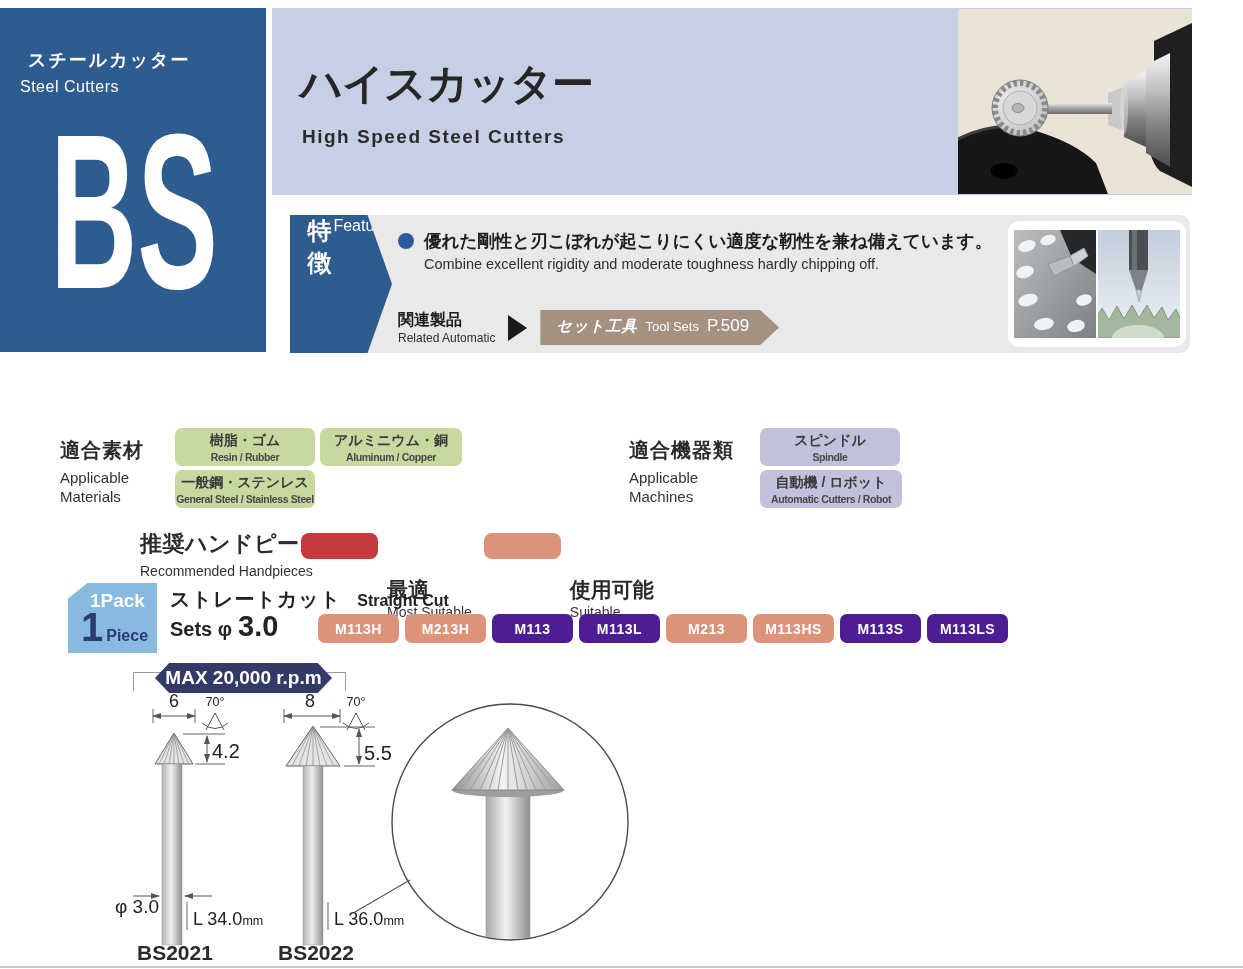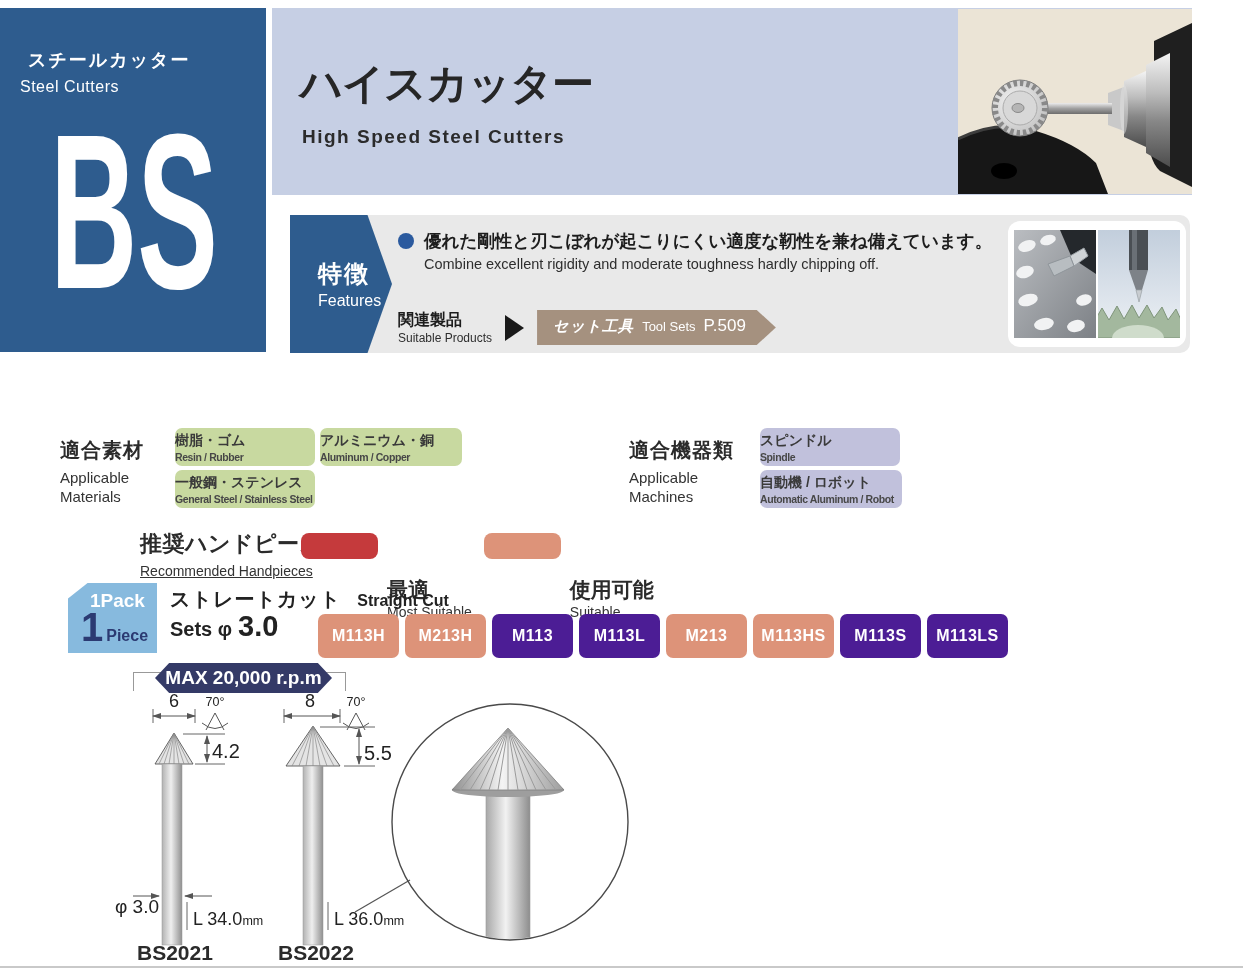--- a/index.html
+++ b/index.html
@@ -14,21 +14,21 @@
 
   .banner { position:absolute; left:272px; top:8px; width:920px; height:187px; background:#c6cfe4; }
   .banner-title-ja { position:absolute; left:28px; top:48px; font-size:42px; font-weight:bold; color:#262626; letter-spacing:-1px; }
   .banner-title-en { position:absolute; left:30px; top:118px; font-size:19px; letter-spacing:1.5px; color:#2b2b2b; font-weight:bold; }
   .banner-photo { position:absolute; left:686px; top:1px; width:234px; height:185px; }
 
   
   .features { position:absolute; left:290px; top:215px; width:900px; height:138px; }
   .feat-panel { position:absolute; left:18px; top:0; width:882px; height:138px; background:#e9e9e9; border-radius:10px; z-index:1; }
   .feat-tab { position:absolute; left:0; top:0; width:102px; height:138px; background:#2e5c8e; z-index:2;
-              clip-path:polygon(0 0,76% 0,100% 50%,76% 100%,0 100%); display:flex; flex-direction:column; justify-content:center; padding-left:28px; }
+              clip-path:polygon(0 0,76% 0,100% 50%,76% 100%,0 100%); display:flex; flex-direction:row; justify-content:center; padding-left:22px; }
   .feat-tab-ja { color:#fff; font-size:24px; font-weight:bold; letter-spacing:2px; }
   .feat-tab-en { color:#fff; font-size:16px; margin-top:2px; }
   .feat-point { position:absolute; left:108px; top:14px; z-index:3; display:flex; gap:10px; }
   .bullet { width:16px; height:16px; border-radius:50%; background:#2b5a9e; margin-top:4px; flex:none; }
   .feat-point-ja { font-size:17.5px; color:#1d1d1d; font-weight:bold; white-space:nowrap; }
   .feat-point-en { font-size:14.5px; color:#2e2e2e; margin-top:3px; }
   .feat-related { position:absolute; left:108px; top:95px; z-index:3; display:flex; align-items:center; gap:13px; }
   .rel-ja { font-size:16px; font-weight:bold; color:#1d1d1d; }
   .rel-en { font-size:12px; color:#2e2e2e; }
   .tri-right { width:0; height:0; border-top:13px solid transparent; border-bottom:13px solid transparent; border-left:19px solid #1a1a1a; }
@@ -41,30 +41,30 @@
                  display:flex; align-items:center; justify-content:center; gap:2px; }
 
   
   .row-label-ja { font-size:20px; font-weight:bold; color:#2b2b2b; letter-spacing:1px; }
   .row-label-en { font-size:15px; color:#333; line-height:19px; margin-top:4px; }
   .materials-label { position:absolute; left:60px; top:437px; }
   .machines-label  { position:absolute; left:629px; top:437px; }
 
   .tags-green  { position:absolute; left:175px; top:428px; width:292px; display:flex; flex-wrap:wrap; gap:4px 5px; }
   .tags-purple { position:absolute; left:760px; top:428px; width:142px; display:flex; flex-direction:column; gap:4px; }
-  .tag { width:140px; height:38px; border-radius:7px; display:flex; flex-direction:column; align-items:flex-start; justify-content:center; }
+  .tag { width:140px; height:38px; border-radius:7px; display:flex; flex-direction:column; align-items:center; justify-content:center; }
   .tag:nth-child(2) { width:142px; }
   .tag-green  { background:#c8d9a0; }
   .tag-purple { background:#c1c1dc; width:140px; }
   .tag-ja { font-size:14px; font-weight:bold; color:#3a3a3a; white-space:nowrap; }
   .tag-en { font-size:10.5px; font-weight:bold; color:#474747; letter-spacing:-.4px; white-space:nowrap; margin-top:1px; }
 
   .handpieces-label { position:absolute; left:140px; top:529px; }
   .handpieces-label .row-label-ja { font-size:22px; letter-spacing:.5px; }
-  .handpieces-label .row-label-en { font-size:14px; margin-top:3px;text-decoration:underline; }
+  .handpieces-label .row-label-en { font-size:14px; margin-top:3px; }
   .legend { position:absolute; left:301px; top:531px; display:flex; gap:12px; }
   .legend-item { display:flex; gap:9px; }
   .swatch { width:77px; height:26px; border-radius:8px; margin-top:2px; flex:none; }
   .legend-item.most-suitable .swatch { background:#c53a3c; }
   .legend-item.suitable .swatch { background:#dd9379; }
   .legend-ja { font-size:21px; font-weight:bold; color:#2b2b2b; line-height:24px;margin-top:47px; }
   .legend-en { font-size:14px; color:#333; margin-top:2px; }
 
   
   .pack-tag { position:absolute; left:68px; top:583px; width:89px; height:70px; background:#87bade;
@@ -73,21 +73,21 @@
   .pack-bottom { position:absolute; left:13px; top:22px; display:flex; align-items:baseline; gap:3px; color:#2b3a72; }
   .pack-qty { font-size:40px; font-weight:bold; }
   .pack-unit { font-size:16px; font-weight:bold; }
   .cut-row { position:absolute; left:170px; top:586px; display:flex; align-items:baseline; gap:16px; }
   .cut-ja { font-size:20px; font-weight:bold; color:#222; letter-spacing:1px; }
   .cut-en { font-size:16px; font-weight:bold; color:#222;text-align:right; }
   .shank-row { position:absolute; left:170px; top:610px; display:flex; align-items:baseline; gap:6px; }
   .shank-label { font-size:20px; font-weight:bold; color:#222; }
   .shank-dia { font-size:29px; font-weight:bold; color:#222; }
   .models { position:absolute; left:318px; top:614px; display:flex; gap:6px; }
-  .model-btn { width:81px; height:44px; border-radius:7px; color:#fff; font-size:16px; font-weight:bold; letter-spacing:.5px;
+  .model-btn { width:81px; height:29px; border-radius:7px; color:#fff; font-size:14px; font-weight:bold; letter-spacing:.5px;
                display:flex; align-items:center; justify-content:center; cursor:pointer; }
   .model-btn.most-suitable { background:#4c1d95; }
   .model-btn.suitable { background:#dd9379; }
 
   
   .rpm-bracket { position:absolute; left:133px; top:672px; width:213px; height:19px; border:1px solid #999; border-bottom:none; }
   .rpm-banner { position:absolute; left:155px; top:663px; width:177px; height:30px; background:#343a67; color:#fff;
                 font-size:19px; font-weight:bold; display:flex; align-items:center; justify-content:center;
                 clip-path:polygon(8% 0,92% 0,100% 50%,92% 100%,8% 100%,0 50%); }
   .diagram-svg { position:absolute; }
@@ -158,21 +158,21 @@
     <div class="feat-point">
       <span class="bullet"></span>
       <div>
         <div class="feat-point-ja">優れた剛性と刃こぼれが起こりにくい適度な靭性を兼ね備えています。</div>
         <div class="feat-point-en">Combine excellent rigidity and moderate toughness hardly chipping off.</div>
       </div>
     </div>
     <div class="feat-related">
       <div>
         <div class="rel-ja">関連製品</div>
-        <div class="rel-en">Suitable Products</div>
+        <div class="rel-en">Related Automatic</div>
       </div>
       <span class="tri-right"></span>
       <div class="toolsets-tag">
         <span class="tag-seto">セット工具</span>
         <span class="tag-toolsets">Tool Sets</span>
         <span class="tag-page">P.509</span>
       </div>
     </div>
     <div class="feat-photos">
       <svg width="82" height="108" viewBox="0 0 82 108">
@@ -241,21 +241,21 @@
       <div>Machines</div>
     </div>
   </div>
   <div class="tags-purple">
       <div class="tag tag-purple">
     <div class="tag-ja">スピンドル</div>
     <div class="tag-en">Spindle</div>
   </div>
       <div class="tag tag-purple">
     <div class="tag-ja">自動機 / ロボット</div>
-    <div class="tag-en">Automatic Aluminum / Robot</div>
+    <div class="tag-en">Automatic Cutters / Robot</div>
   </div>
     </div>
 
   <div class="handpieces-label">
     <div class="row-label-ja">推奨ハンドピース</div>
     <div class="row-label-en">Recommended Handpieces</div>
   </div>
   <div class="legend">
       <div class="legend-item most-suitable">
     <span class="swatch"></span>

